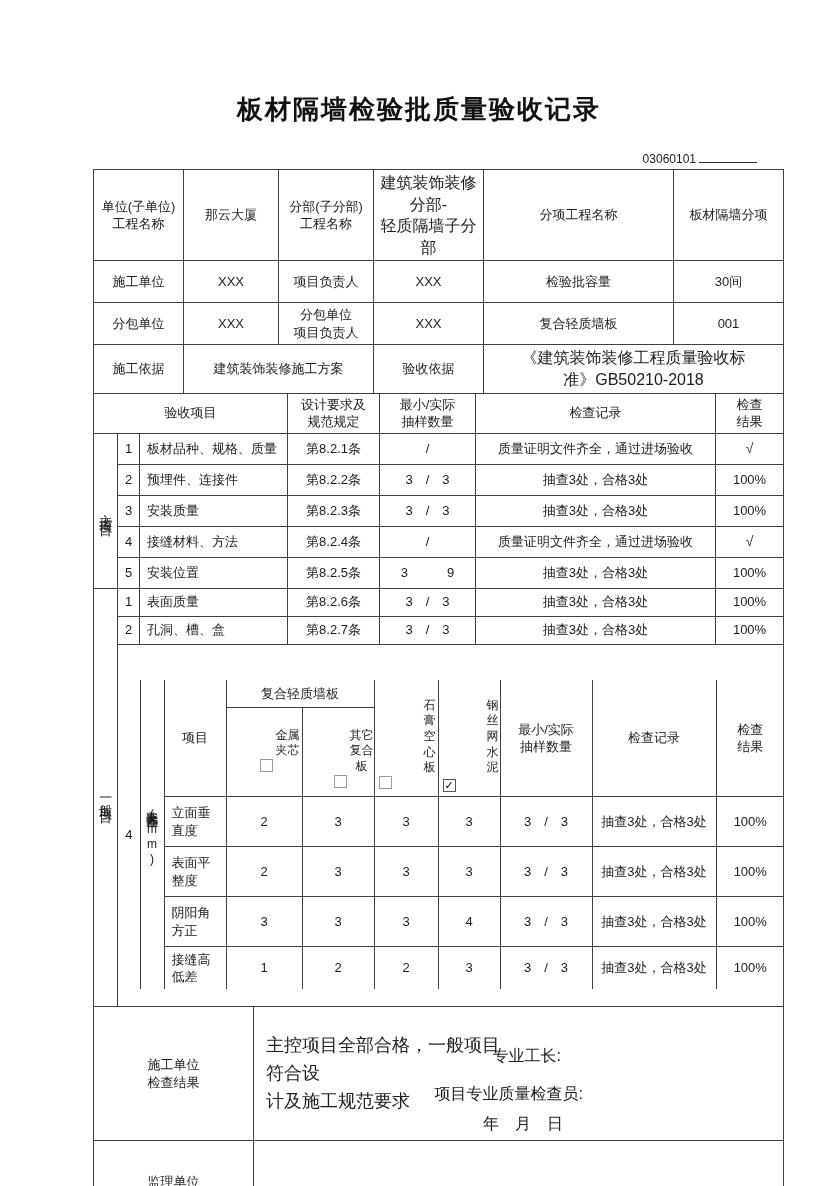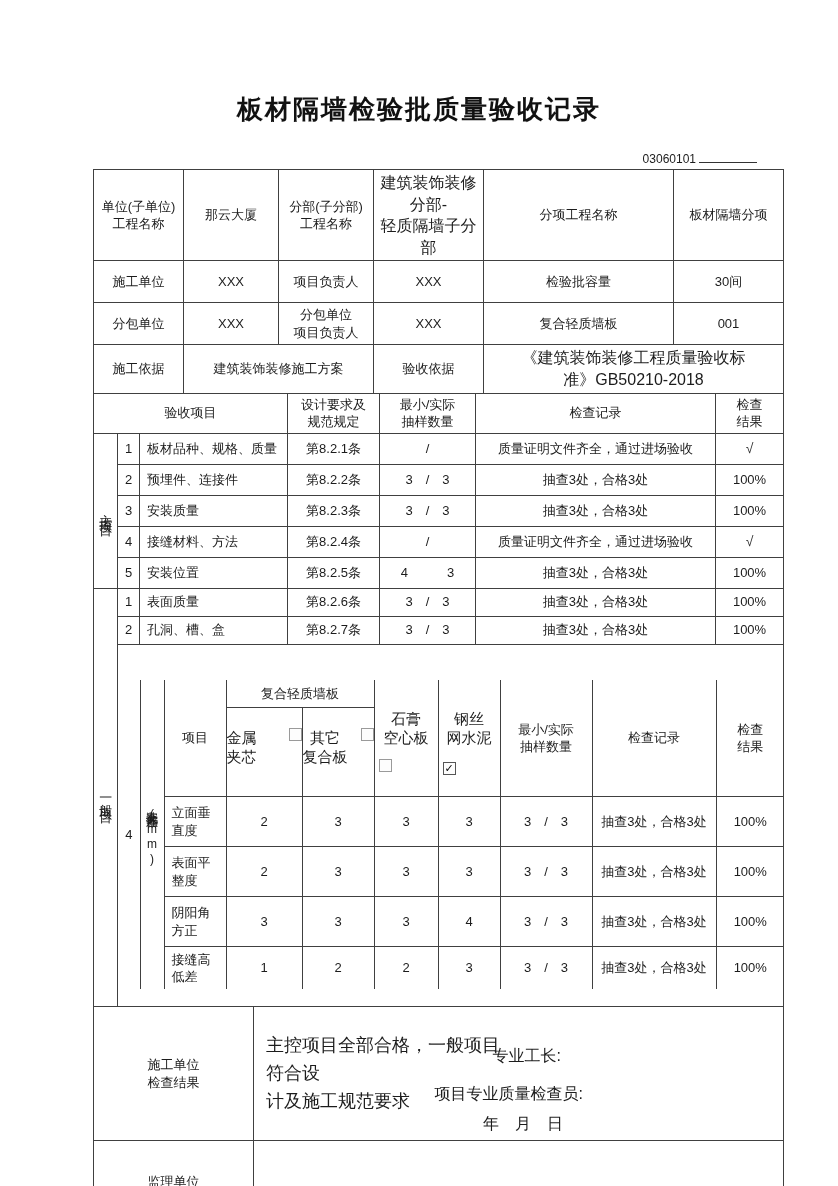--- a/index.html
+++ b/index.html
@@ -68,22 +68,22 @@
   tr.h34 { height: 34px; } tr.h31 { height: 31px; } tr.h28 { height: 28px; }
   tr.sh28 { height: 28px; } tr.sh54 { height: 54px; }
   tr.sh50 { height: 50px; } tr.sh42 { height: 42px; }
   tr.fh134 { height: 134px; } tr.fh100 { height: 100px; }
   
   td.subwrap { padding: 0; }
   table.sub { width: 100%; border: hidden; }
   .matcell { padding: 0 0 3px 0; vertical-align: bottom; }
   .mat-tall { height: 78px; display: flex; flex-direction: column; }
   .mat-tall .mat-label { flex: 1; display: flex; align-items: center; justify-content: center; }
-  .mat-label { white-space: pre-line; font-size: 15px; line-height: 1.3; text-align: center; }
-  .mat-short { height: 50px; display: flex; flex-direction: row; justify-content: space-between; padding-top: 2px; }
+  .mat-label { white-space: pre-line; font-size: 12px; line-height: 1.3; text-align: center; margin-left: 47px; }
+  .mat-short { height: 50px; display: flex; flex-direction: column; justify-content: space-between; padding-top: 2px; align-items: center; }
   .cbrow { text-align: left; padding-left: 4px; height: 17px; }
   .checkbox {
     display: inline-block;
     width: 13px; height: 13px;
     border: 1px solid #9a9a9a;
     background: #fdfdfd;
     font-size: 11px; line-height: 11px;
     text-align: center;
     color: #000;
   }
@@ -218,21 +218,21 @@
       <td class="ta-left">接缝材料、方法</td>
       <td>第8.2.4条</td>
       <td>/</td>
       <td>质量证明文件齐全，通过进场验收</td>
       <td class="check-result">√</td>
     </tr>
     <tr class="h31">
       <td>5</td>
       <td class="ta-left">安装位置</td>
       <td>第8.2.5条</td>
-      <td>4   3</td>
+      <td>3   9</td>
       <td>抽查3处，合格3处</td>
       <td>100%</td>
     </tr>
     <tr class="h28">
       <td rowspan="3" class="vcell"><div class="vt">一般项目</div></td>
       <td>1</td>
       <td class="ta-left">表面质量</td>
       <td>第8.2.6条</td>
       <td>3 / 3</td>
       <td>抽查3处，合格3处</td>

